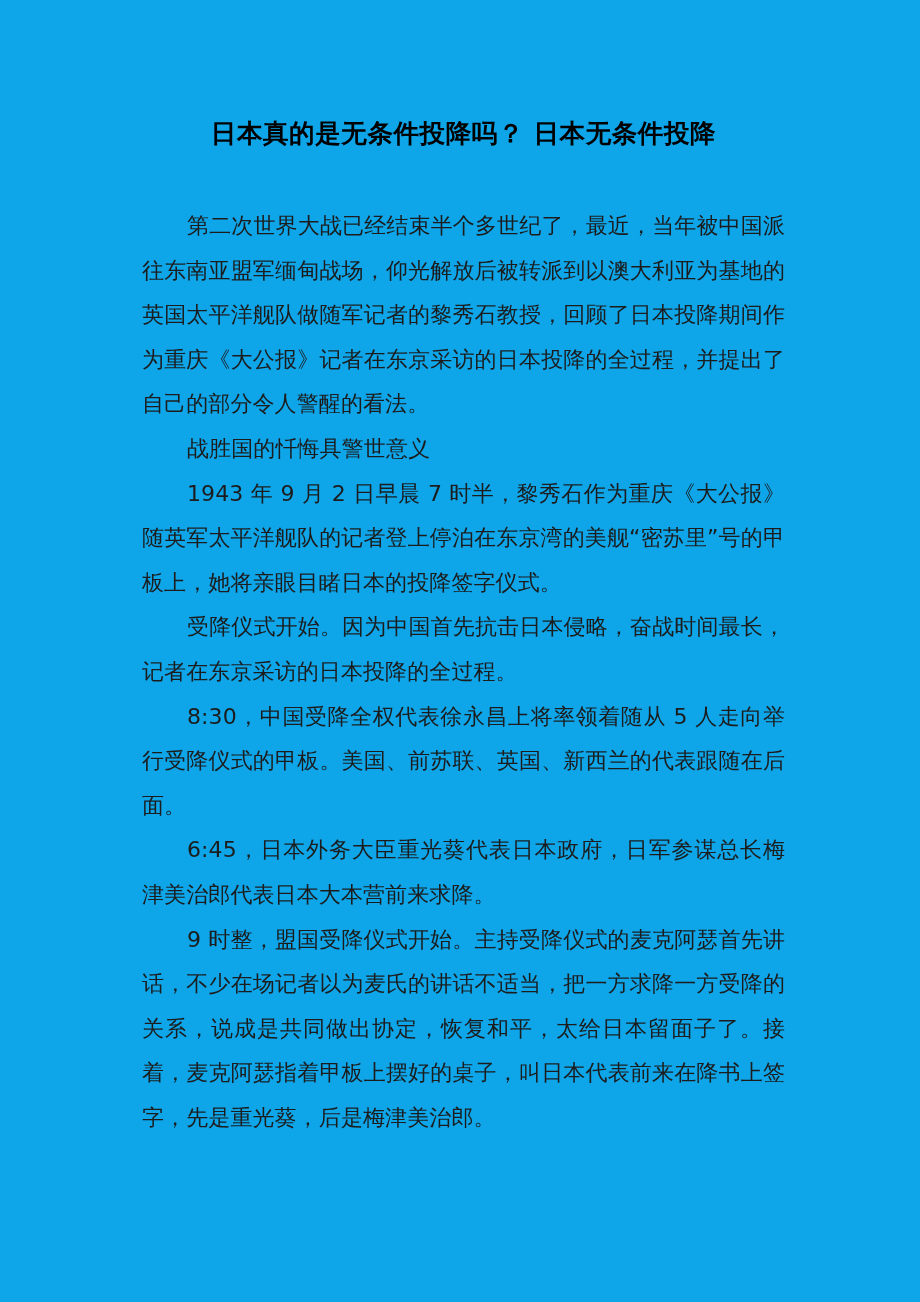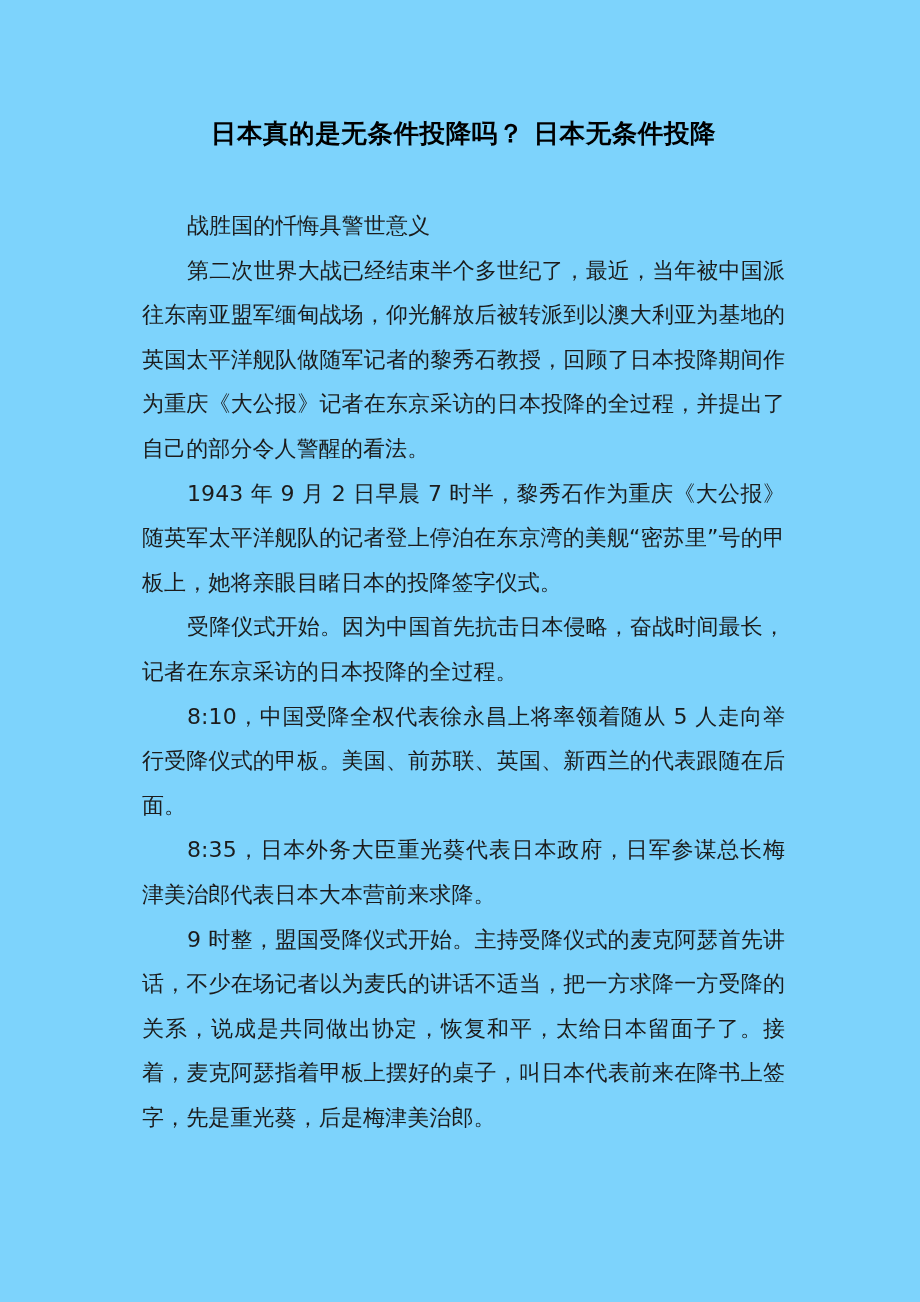--- a/index.html
+++ b/index.html
@@ -12,21 +12,21 @@
     background: #ffffff;
     font-family: "DejaVu Sans", "Liberation Sans", sans-serif;
     color: #1a1a1a;
     overflow: hidden;
   }
 
   .page {
     position: relative;
     width: 920px;
     height: 1302px;
-    background: #7dd3fc;
+    background: #0ea5e9;
     box-sizing: border-box;
   }
 
   .doc-title {
     position: absolute;
     top: 113px;
     left: 142px;
     width: 643px;
     text-align: center;
     font-size: 25.5px;
@@ -62,22 +62,22 @@
   }
 </style>
 </head>
 <body>
 
 <div class="page">
 
   <div class="doc-title">日本真的是无条件投降吗？ 日本无条件投降</div>
 
   <div class="doc-body">
+    <p class="para">第二次世界大战已经结束半个多世纪了，最近，当年被中国派往东南亚盟军缅甸战场，仰光解放后被转派到以澳大利亚为基地的英国太平洋舰队做随军记者的黎秀石教授，回顾了日本投降期间作为重庆《大公报》记者在东京采访的日本投降的全过程，并提出了自己的部分令人警醒的看法。</p>
     <p class="para">战胜国的忏悔具警世意义</p>
-    <p class="para">第二次世界大战已经结束半个多世纪了，最近，当年被中国派往东南亚盟军缅甸战场，仰光解放后被转派到以澳大利亚为基地的英国太平洋舰队做随军记者的黎秀石教授，回顾了日本投降期间作为重庆《大公报》记者在东京采访的日本投降的全过程，并提出了自己的部分令人警醒的看法。</p>
     <p class="para">1943 年 9 月 2 日早晨 7 时半，黎秀石作为重庆《大公报》随英军太平洋舰队的记者登上停泊在东京湾的美舰“密苏里”号的甲板上，她将亲眼目睹日本的投降签字仪式。</p>
     <p class="para">受降仪式开始。因为中国首先抗击日本侵略，奋战时间最长，记者在东京采访的日本投降的全过程。</p>
-    <p class="para">8:10，中国受降全权代表徐永昌上将率领着随从 5 人走向举行受降仪式的甲板。美国、前苏联、英国、新西兰的代表跟随在后面。</p>
-    <p class="para">8:35，日本外务大臣重光葵代表日本政府，日军参谋总长梅津美治郎代表日本大本营前来求降。</p>
+    <p class="para">8:30，中国受降全权代表徐永昌上将率领着随从 5 人走向举行受降仪式的甲板。美国、前苏联、英国、新西兰的代表跟随在后面。</p>
+    <p class="para">6:45，日本外务大臣重光葵代表日本政府，日军参谋总长梅津美治郎代表日本大本营前来求降。</p>
     <p class="para">9 时整，盟国受降仪式开始。主持受降仪式的麦克阿瑟首先讲话，不少在场记者以为麦氏的讲话不适当，把一方求降一方受降的关系，说成是共同做出协定，恢复和平，太给日本留面子了。接着，麦克阿瑟指着甲板上摆好的桌子，叫日本代表前来在降书上签字，先是重光葵，后是梅津美治郎。</p>
   </div>
 
 </div>
 
 </body></html>

